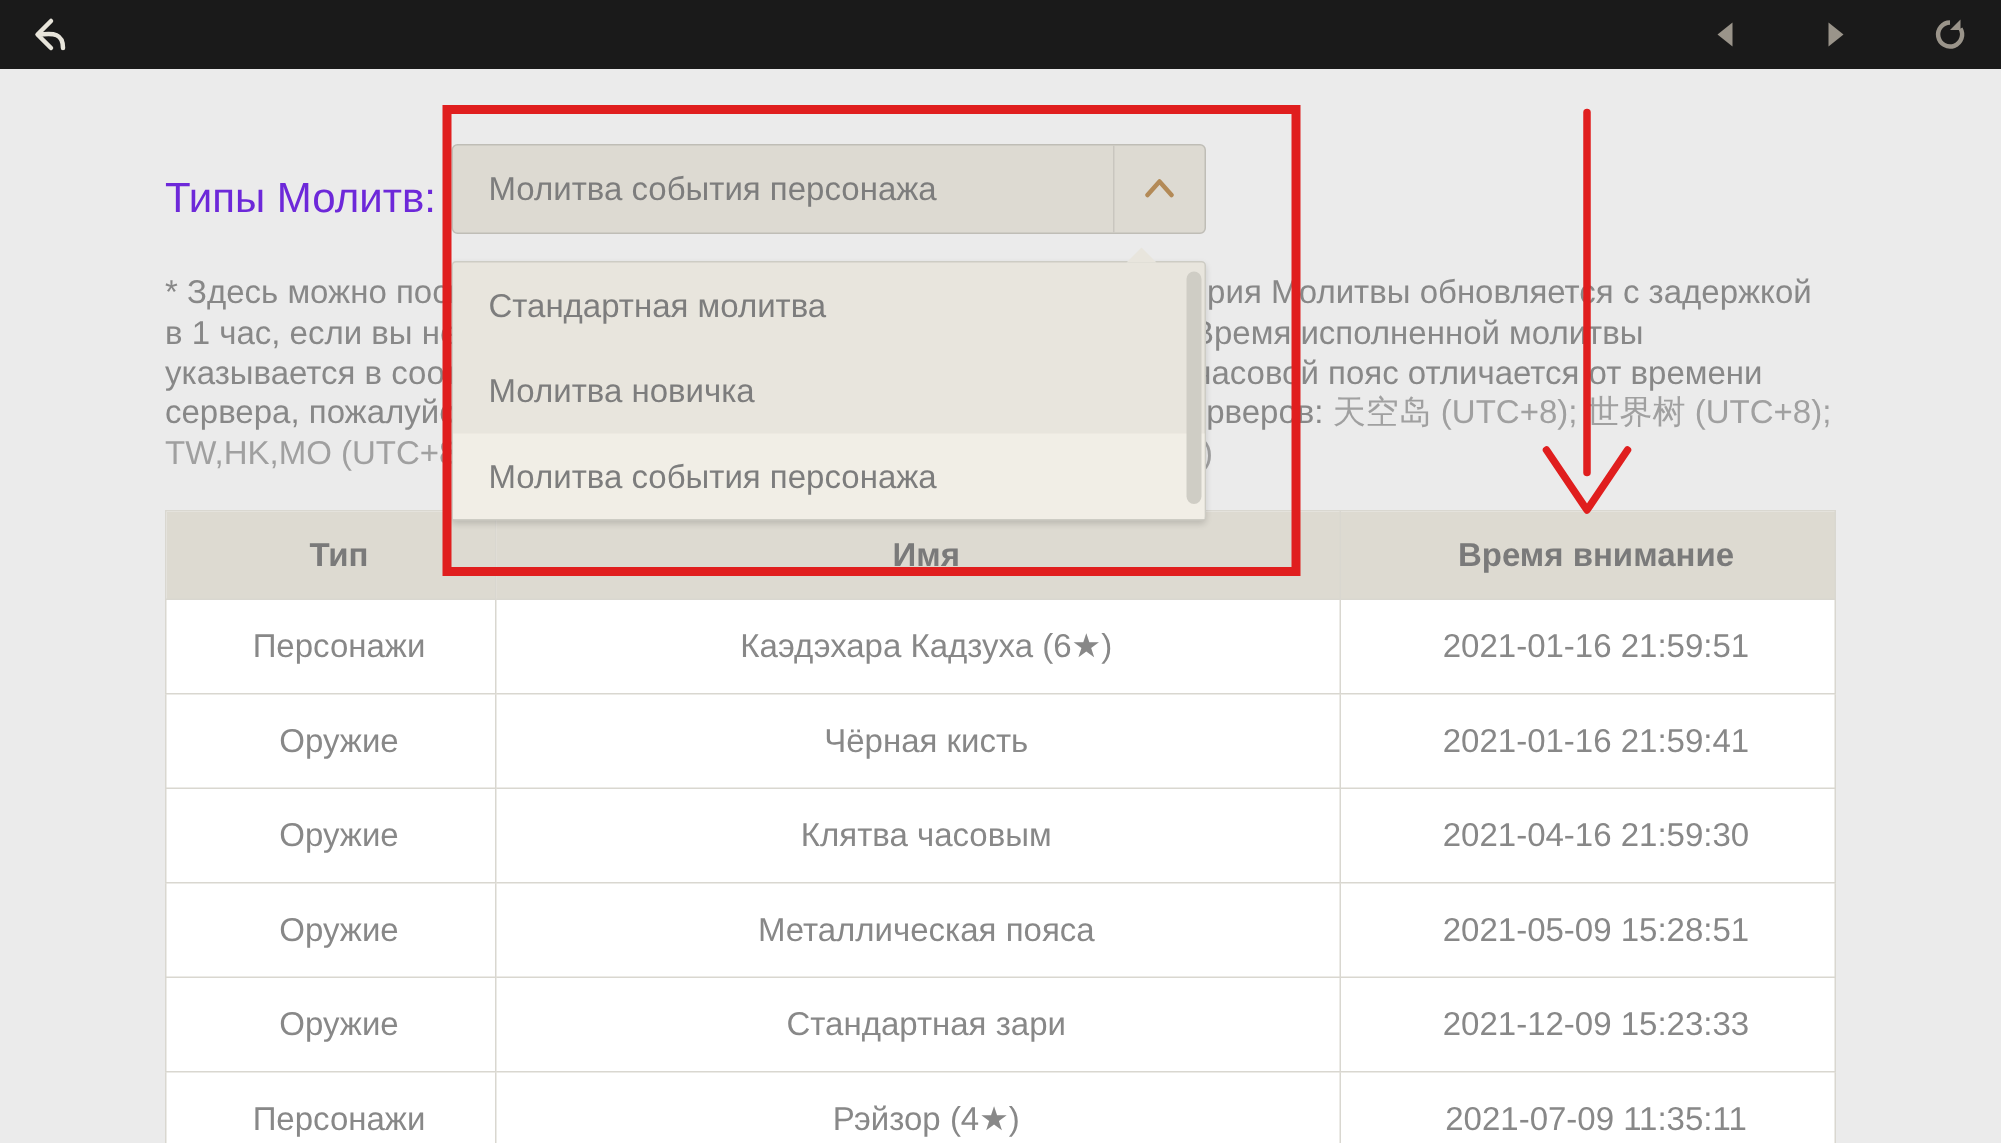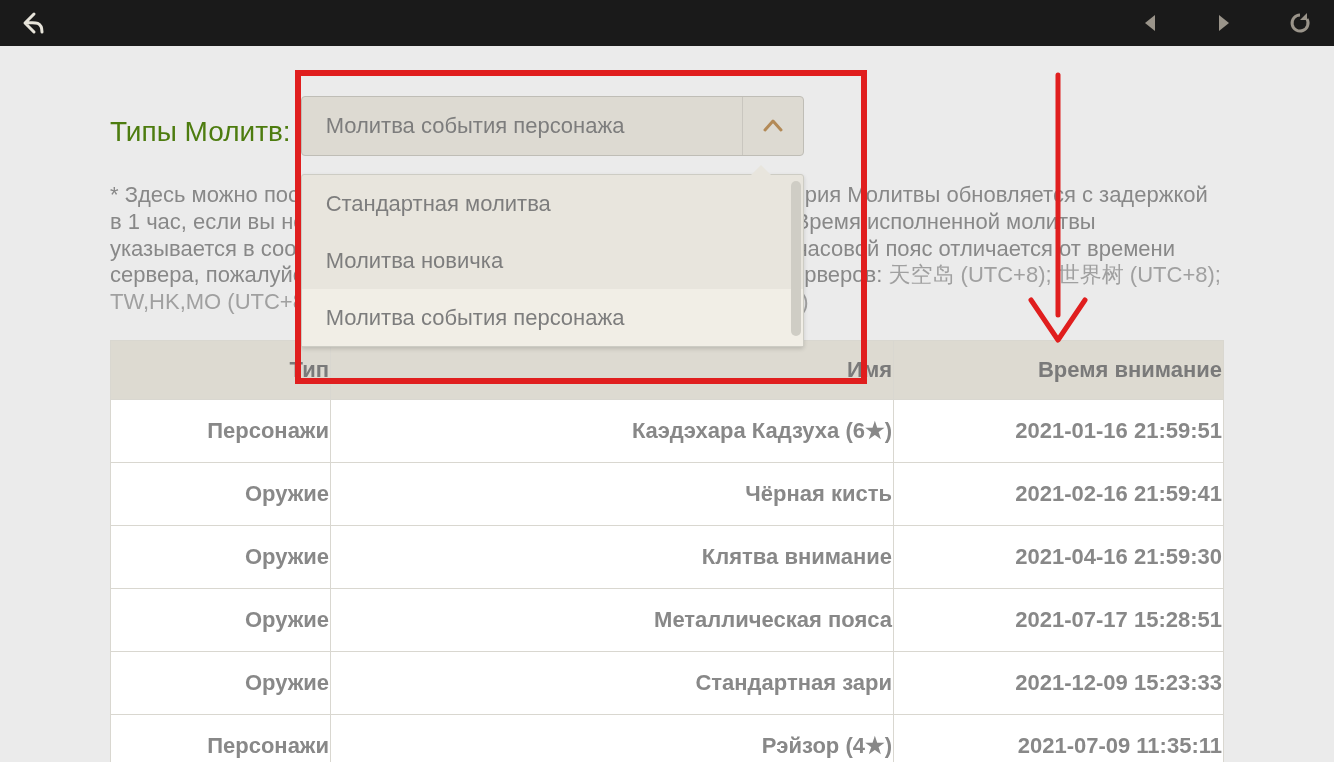--- a/index.html
+++ b/index.html
@@ -36,21 +36,21 @@
     padding: 50px 110px 0 110px;
   }
 
   .row1 {
     display: flex;
     align-items: flex-end;
     gap: 10px;
   }
   .heading {
     font-size: 28px;
-    color: #4d7c0f;
+    color: #6d28d9;
     padding-bottom: 8px;
   }
 
   
   .select-wrap {
     position: relative;
     display: inline-block;
   }
   .select-box {
     width: 503px;
@@ -132,35 +132,34 @@
   
   table.history {
     width: 100%;
     border-collapse: collapse;
     margin-top: 24px;
     background: #fff;
     table-layout: fixed;
   }
   table.history th, table.history td {
     border: 1px solid #d9d7d0;
-    text-align: right;
+    text-align: center;
     font-size: 22px;
     font-weight: normal;
     color: #888;
     padding-left: 12px;
   }
   table.history th {
     background: #dddad1;
     height: 56px;
     font-weight: bold;
     color: #7a7a7a;
   }
   table.history td {
     height: 60px;
-    font-weight: bold;
   }
   .col-type { width: 220px; }
   .col-time { width: 330px; }
   .orange { color: #c07531; }
   .purple { color: #8a5fc4; }
 
   
   .annotation {
     position: absolute;
     pointer-events: none;
@@ -250,31 +249,31 @@
     </thead>
     <tbody id="history-body">
         <tr>
           <td>Персонажи</td>
           <td class="orange">Каэдэхара Кадзуха (6★)</td>
           <td>2021-01-16 21:59:51</td>
         </tr>
         <tr>
           <td>Оружие</td>
           <td>Чёрная кисть</td>
-          <td>2021-02-16 21:59:41</td>
-        </tr>
-        <tr>
-          <td>Оружие</td>
-          <td>Клятва внимание</td>
+          <td>2021-01-16 21:59:41</td>
+        </tr>
+        <tr>
+          <td>Оружие</td>
+          <td>Клятва часовым</td>
           <td>2021-04-16 21:59:30</td>
         </tr>
         <tr>
           <td>Оружие</td>
           <td>Металлическая пояса</td>
-          <td>2021-07-17 15:28:51</td>
+          <td>2021-05-09 15:28:51</td>
         </tr>
         <tr>
           <td>Оружие</td>
           <td>Стандартная зари</td>
           <td>2021-12-09 15:23:33</td>
         </tr>
         <tr>
           <td>Персонажи</td>
           <td class="purple">Рэйзор (4★)</td>
           <td>2021-07-09 11:35:11</td>

